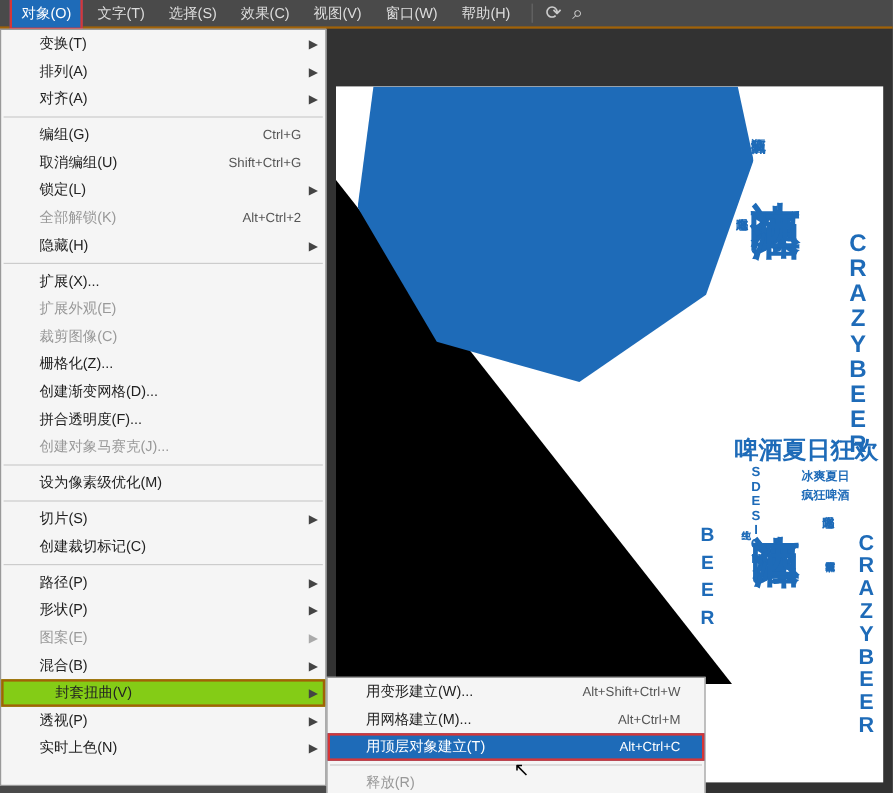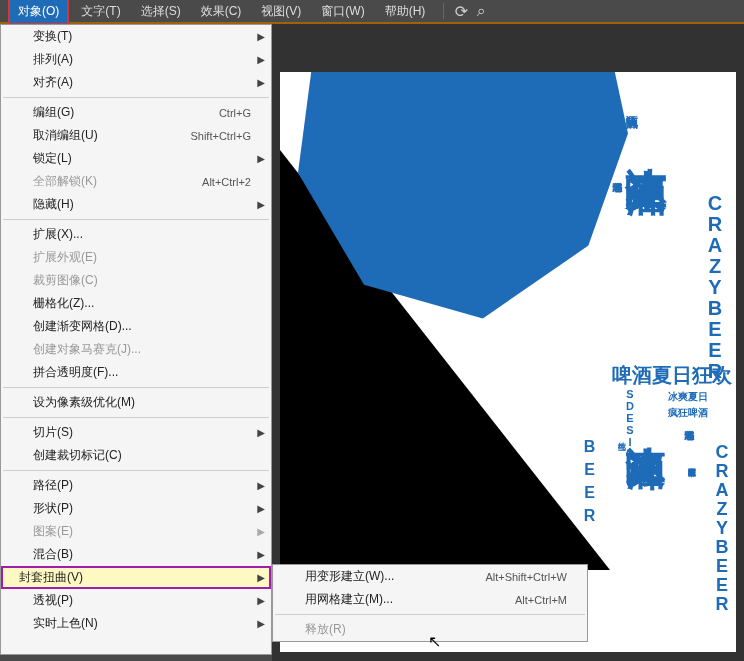--- a/index.html
+++ b/index.html
@@ -12,21 +12,21 @@
 .menubar-icons { display: flex; gap: 6px; }
 .tb-icon { width: 14px; height: 14px; display: flex; align-items: center; justify-content: center; color: #ccc; }
 
 .dropdown { position: absolute; top: 24px; left: 0; width: 272px; background: #f5f5f5; border: 1px solid #999; z-index: 10; }
 .menu-item { display: flex; align-items: center; justify-content: space-between; padding: 3px 20px 3px 32px; font-size: 12px; color: #222; position: relative; cursor: pointer; min-height: 19px; }
 .menu-item.disabled { color: #999; cursor: default; }
 .menu-item .shortcut { color: #555; font-size: 11px; }
 .menu-item .submenu-arrow { position: absolute; right: 6px; font-size: 10px; color: #444; }
 .menu-item.disabled .submenu-arrow { color: #aaa; }
 .menu-sep { height: 1px; background: #ccc; margin: 3px 2px; }
-.menu-item.highlighted { background: #fef9c3; border: 2px solid #a21caf; padding: 1px 18px 1px 16px; }
+.menu-item.highlighted { background: #84cc16; border: 2px solid #a16207; padding: 1px 18px 1px 43px; }
 .menu-item.highlighted .submenu-arrow { right: 4px; }
 
 .submenu { position: absolute; top: 564px; left: 272px; width: 316px; background: #f5f5f5; border: 1px solid #999; z-index: 11; }
 .submenu .menu-item.highlighted2 { background: #1e6bb8; color: #fff; border: 2px solid #d63636; padding: 1px 18px 1px 30px; }
 .submenu .menu-item.highlighted2 .shortcut { color: #fff; }
 
 .canvas-area { position: absolute; top: 24px; left: 272px; right: 0; bottom: 0; background: #323232; }
 .canvas { position: absolute; top: 48px; left: 8px; width: 456px; height: 580px; background: #fff; }
 .black-tri { position: absolute; top: 78px; left: 0; width: 330px; height: 420px; background: #000; clip-path: polygon(0 0, 100% 100%, 0 100%); }
 .blue-block { position: absolute; top: 0; left: 18px; width: 330px; height: 280px; background: #1e6bb8; clip-path: polygon(4% 0, 96% 0, 100% 22%, 88% 62%, 56% 88%, 20% 76%, 0 36%); }
@@ -121,25 +121,25 @@
     </div>
   <div class="menu-item disabled">
       <span>裁剪图像(C)</span>
     </div>
   <div class="menu-item">
       <span>栅格化(Z)...</span>
     </div>
   <div class="menu-item">
       <span>创建渐变网格(D)...</span>
     </div>
+  <div class="menu-item">
+      <span>拼合透明度(F)...</span>
+    </div>
   <div class="menu-item disabled">
       <span>创建对象马赛克(J)...</span>
-    </div>
-  <div class="menu-item">
-      <span>拼合透明度(F)...</span>
     </div>
   <div class="menu-sep"></div>
   <div class="menu-item">
       <span>设为像素级优化(M)</span>
     </div>
   <div class="menu-sep"></div>
   <div class="menu-item">
       <span>切片(S)</span>
       <span class="submenu-arrow">▶</span>
     </div>
@@ -179,20 +179,24 @@
 </div>
 
 <div class="submenu">
   <div class="menu-item">
       <span>用变形建立(W)...</span>
       <span class="shortcut">Alt+Shift+Ctrl+W</span>
     </div>
   <div class="menu-item">
       <span>用网格建立(M)...</span>
       <span class="shortcut">Alt+Ctrl+M</span>
+    </div>
+  <div class="menu-item highlighted2">
+      <span>用顶层对象建立(T)</span>
+      <span class="shortcut">Alt+Ctrl+C</span>
     </div>
   <div class="menu-sep"></div>
   <div class="menu-item disabled">
       <span>释放(R)</span>
     </div>
 </div>
 
 <div class="canvas-area">
   <div class="canvas">
     <div class="txtart t1">啤酒狂欢节</div>

